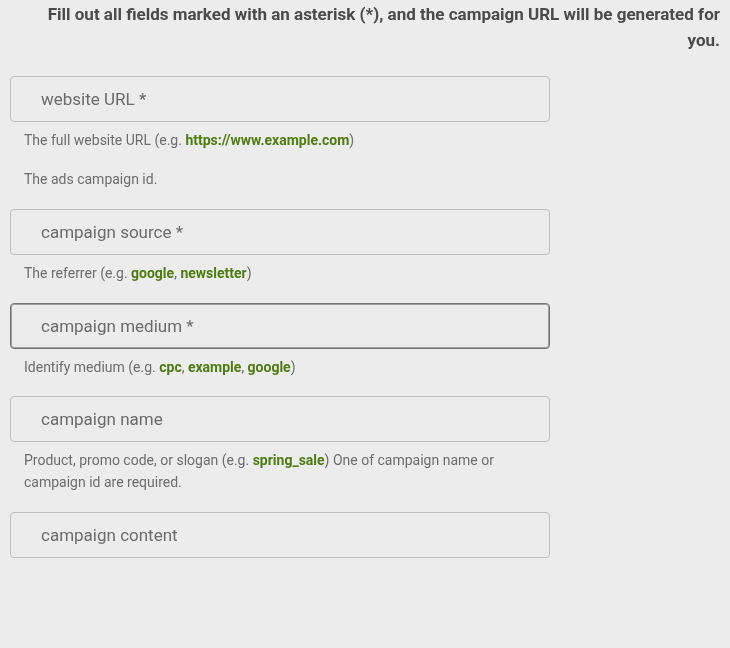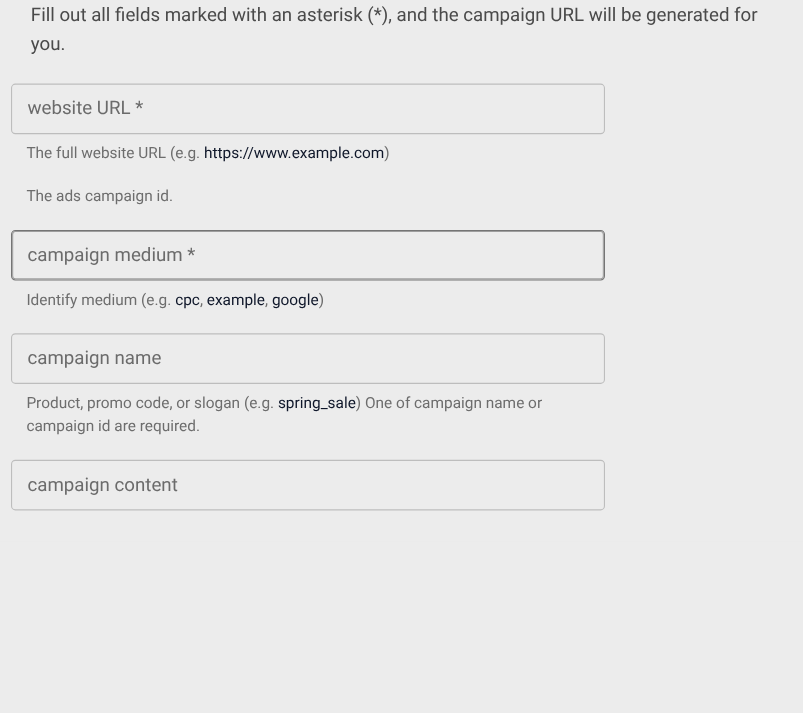--- a/index.html
+++ b/index.html
@@ -11,73 +11,80 @@
     color: #555;
     width: 730px;
   }
   .wrap {
     padding: 0 10px 10px 10px;
   }
   .intro {
     font-size: 17px;
     line-height: 1.55;
     color: #4a4a4a;
-    margin: 1px 0 22px 18px;
-    font-weight: 400;
+    margin: 1px 0 22px 6px;
+    font-weight: 700;
+    text-align: right;
   }
   .field {
     margin-bottom: 18px;
     max-width: 540px;
   }
   .input {
     width: 100%;
     height: 46px;
     border: 1px solid #bdbdbd;
     border-radius: 4px;
     background: #ececec;
     font-size: 17px;
     color: #666;
-    padding: 0 14px;
+    padding: 0 30px;
     outline: none;
     font-family: inherit;
   }
   .input::placeholder {
     color: #6b6b6b;
     opacity: 1;
   }
   .input.focused {
     border-color: #757575;
     box-shadow: 0 0 0 1px #9e9e9e inset;
   }
   .helper {
     font-size: 14px;
     color: #6d6d6d;
     margin: 8px 0 0 14px;
     line-height: 1.55;
   }
-  .b { font-weight: 400; color: #0f172a; }
+  .b { font-weight: 700; color: #4d7c0f; }
 </style>
 </head>
 <body>
 
 <div class="wrap">
 
   <p class="intro">Fill out all fields marked with an asterisk (*), and the campaign URL will be generated for you.</p>
 
   <div class="field">
     <input class="input" type="text" placeholder="website URL *" style="">
     <div class="helper">
       <span>The full website URL (e.g. </span><span class="b">https://www.example.com</span><span>)</span>
     </div>
   </div>
 
   <div class="field">
     <div class="helper">The ads campaign id.</div>
   </div>
 
+  <div class="field">
+    <input class="input" type="text" placeholder="campaign source *" style="">
+    <div class="helper">
+      <span>The referrer (e.g. </span><span class="b">google</span><span>, </span><span class="b">newsletter</span><span>)</span>
+    </div>
+  </div>
 
   <div class="field">
     <input class="input focused" type="text" placeholder="campaign medium *" style="">
     <div class="helper">
       <span>Identify medium (e.g. </span><span class="b">cpc</span><span>, </span><span class="b">example</span><span>, </span><span class="b">google</span><span>)</span>
     </div>
   </div>
 
   <div class="field">
     <input class="input" type="text" placeholder="campaign name" style="">

